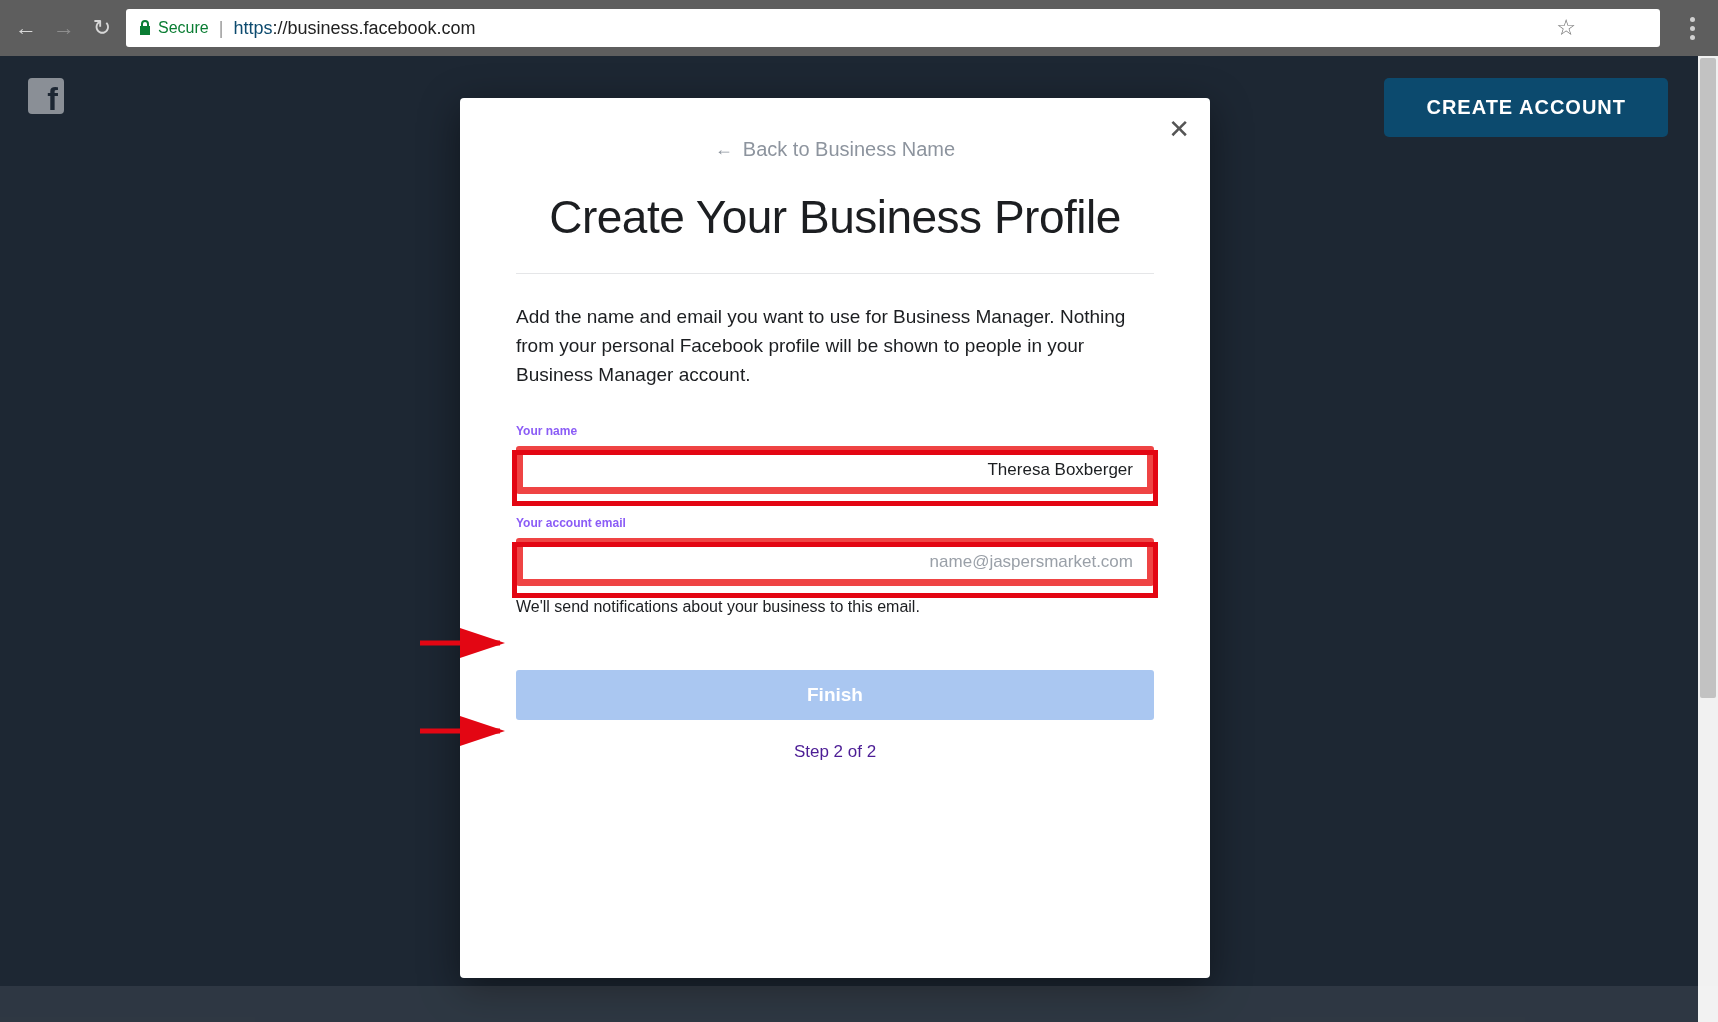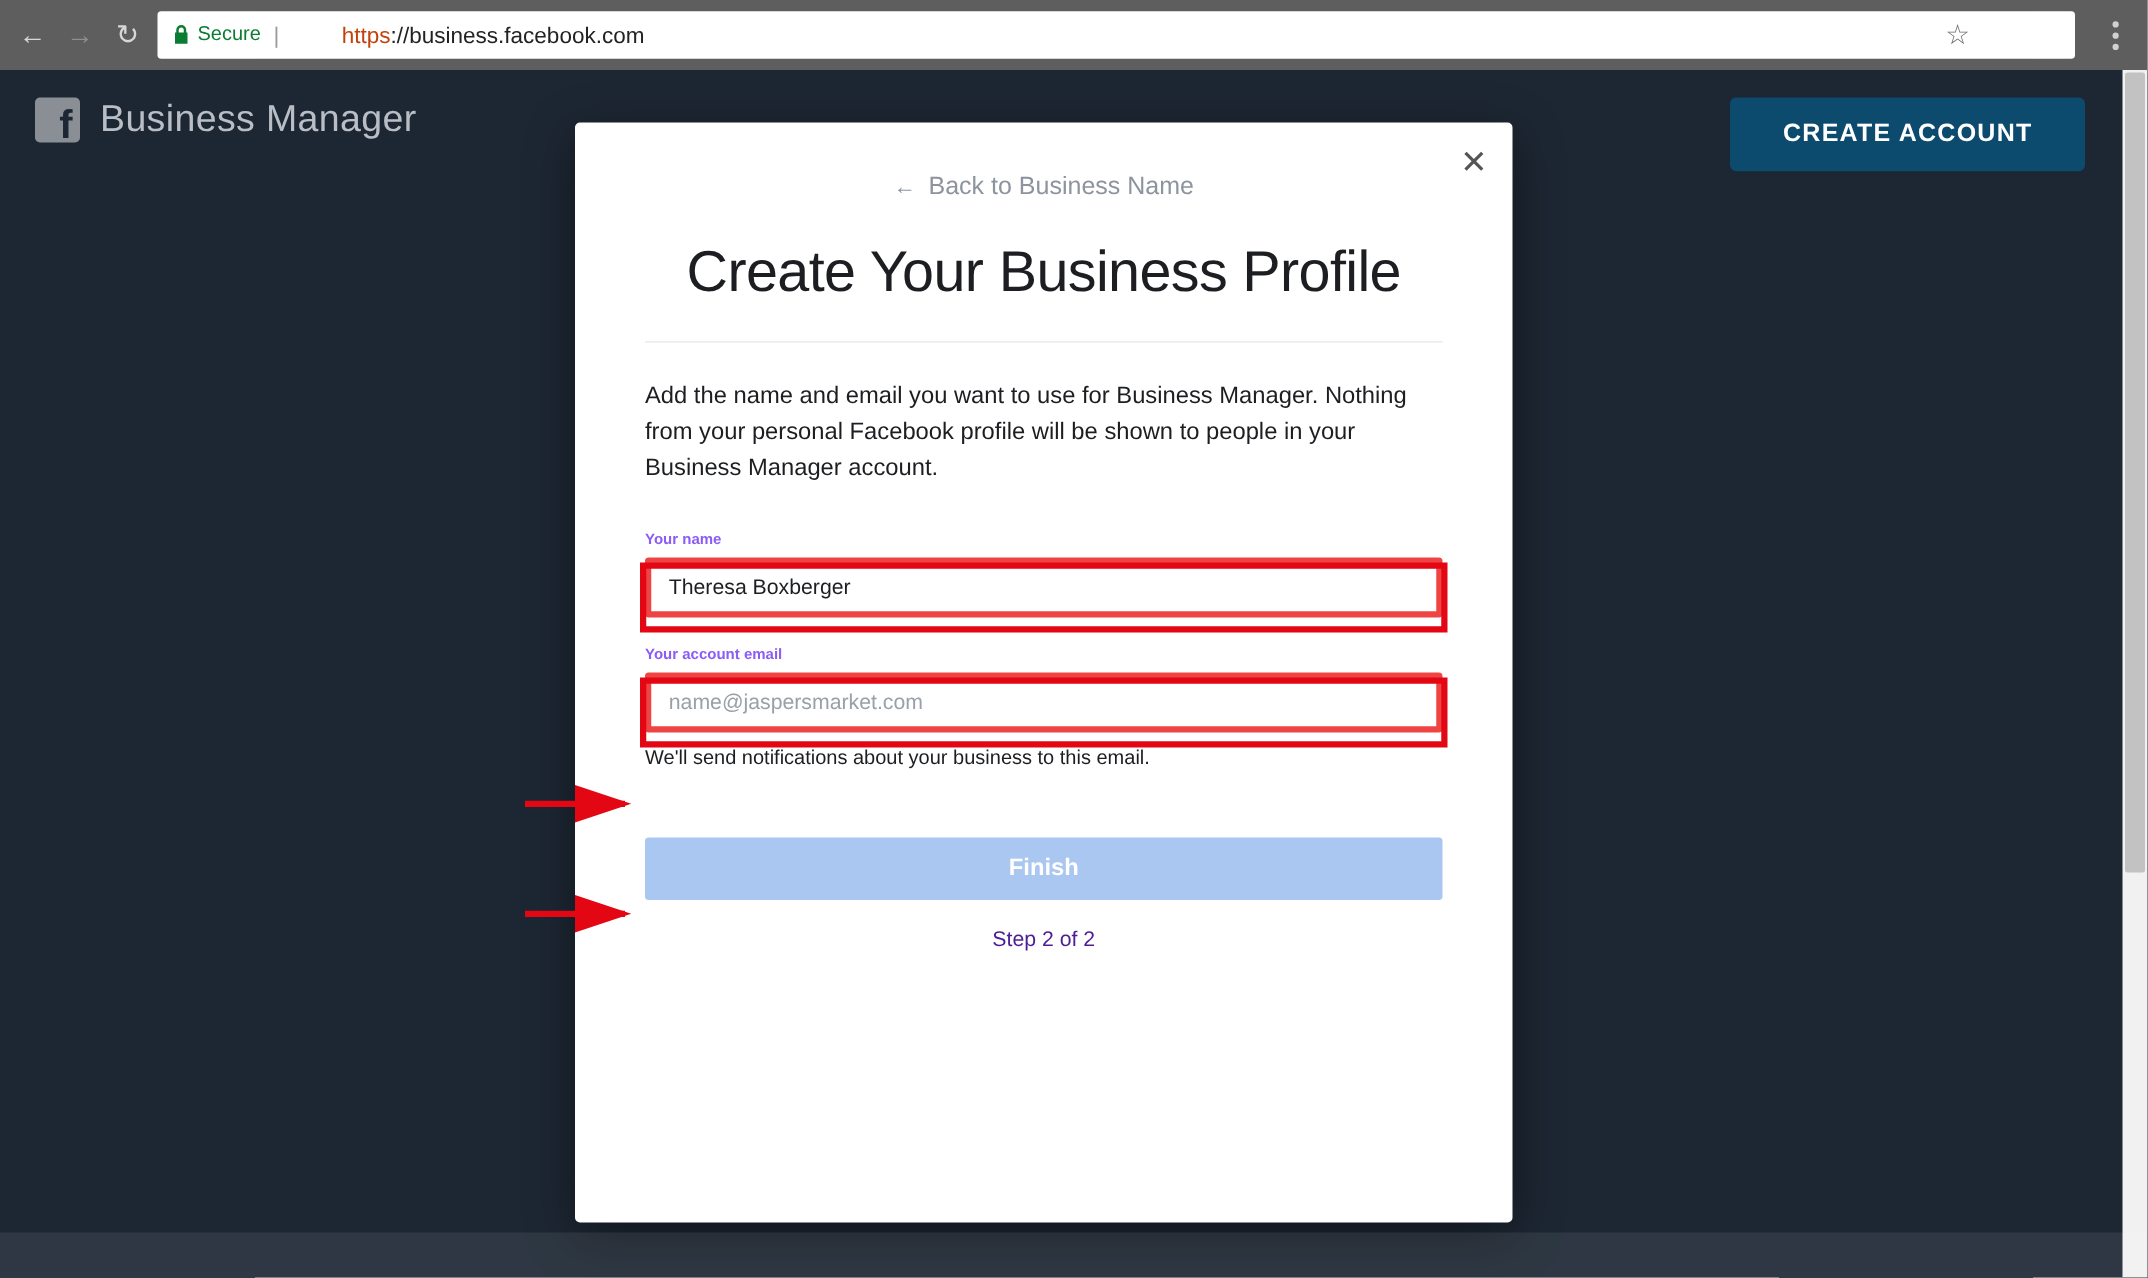--- a/index.html
+++ b/index.html
@@ -18,21 +18,21 @@
     color:#d7d7d7; font-size:22px;
   }
   .nav-arrow.disabled { color:#8e8e8e; }
   .omnibox {
     flex:1; height:38px; background:#fff; border-radius:3px;
     display:flex; align-items:center; padding:0 12px; gap:10px;
     font-size:18px; color:#222;
   }
   .omnibox .lock { color:#0a7d33; font-size:16px; display:flex; align-items:center; gap:6px;}
   .omnibox .sep { color:#9a9a9a; }
-  .omnibox .url-prefix { color:#c2410c;margin-left:40px; }
+  .omnibox .url-prefix { color:#0c4a6e; }
   .omnibox .url-rest { color:#222; }
   .star-btn { position:absolute; right:84px; color:#6f6f6f; font-size:22px;}
   .kebab { width:28px; display:flex; flex-direction:column; align-items:center; gap:4px; margin-left:8px;}
   .kebab span { width:5px; height:5px; background:#d0d0d0; border-radius:50%; }
 
   
   .page {
     position: relative;
     width: 100%;
     height: calc(1022px - 56px);
@@ -87,22 +87,22 @@
     text-align:center; font-size:46px; font-weight:400; color:#1c1e21;
     line-height:1.25; margin-bottom:26px; letter-spacing:-0.5px;
   }
   .modal hr{ border:none; border-top:1px solid #e5e6e8; margin: 0 0 28px 0;}
   .modal p.desc{
     font-size:19px; color:#1c1e21; line-height:1.55; margin-bottom:34px;
   }
   .field-block{ margin-bottom:16px; position:relative;}
   .field-label{ font-weight:700; font-size:12px; color:#8b5cf6; margin-bottom:8px; display:block;}
   .text-input{
-    width:100%; height:48px; border:5px solid #ef4444; border-radius:3px;
-    padding:0 14px; font-size:17px; color:#1c1e21; outline:none;
+    width:100%; height:48px; border:7px solid #ef4444; border-radius:3px;
+    padding:0 14px; font-size:17px; color:#1c1e21; outline:none;text-align:right;
   }
   .text-input::placeholder{ color:#9aa0a8; }
   .red-outline{ position:absolute; border:5px solid #e30613; pointer-events:none; }
   .red-outline.one{ left:-4px; top:26px; right:-4px; height:56px; }
   .red-outline.two{ left:-4px; top:26px; right:-4px; height:56px; }
   .helper{ font-size:16px; color:#1c1e21; margin-top:6px;}
   .finish-btn{
     display:block; width:100%; margin-top:54px;
     background:#aac7f1; color:#fff; font-weight:700; font-size:19px;
     border:none; height:50px; border-radius:3px;
@@ -151,21 +151,20 @@
 </div>
 
 <div class="page">
 
   <div class="scrollbar-track">
     <div class="scrollbar-thumb"></div>
   </div>
 
   <div class="bm-header">
     <div class="fb-square"></div>
-    <div class="bm-title">Business Manager</div>
   </div>
 
   <button class="create-account-btn">CREATE ACCOUNT</button>
 
   <div class="modal">
     <div class="close-x">✕</div>
 
     <div class="back-link">
       <span class="arrow">←</span>
       <span>Back to Business Name</span>

